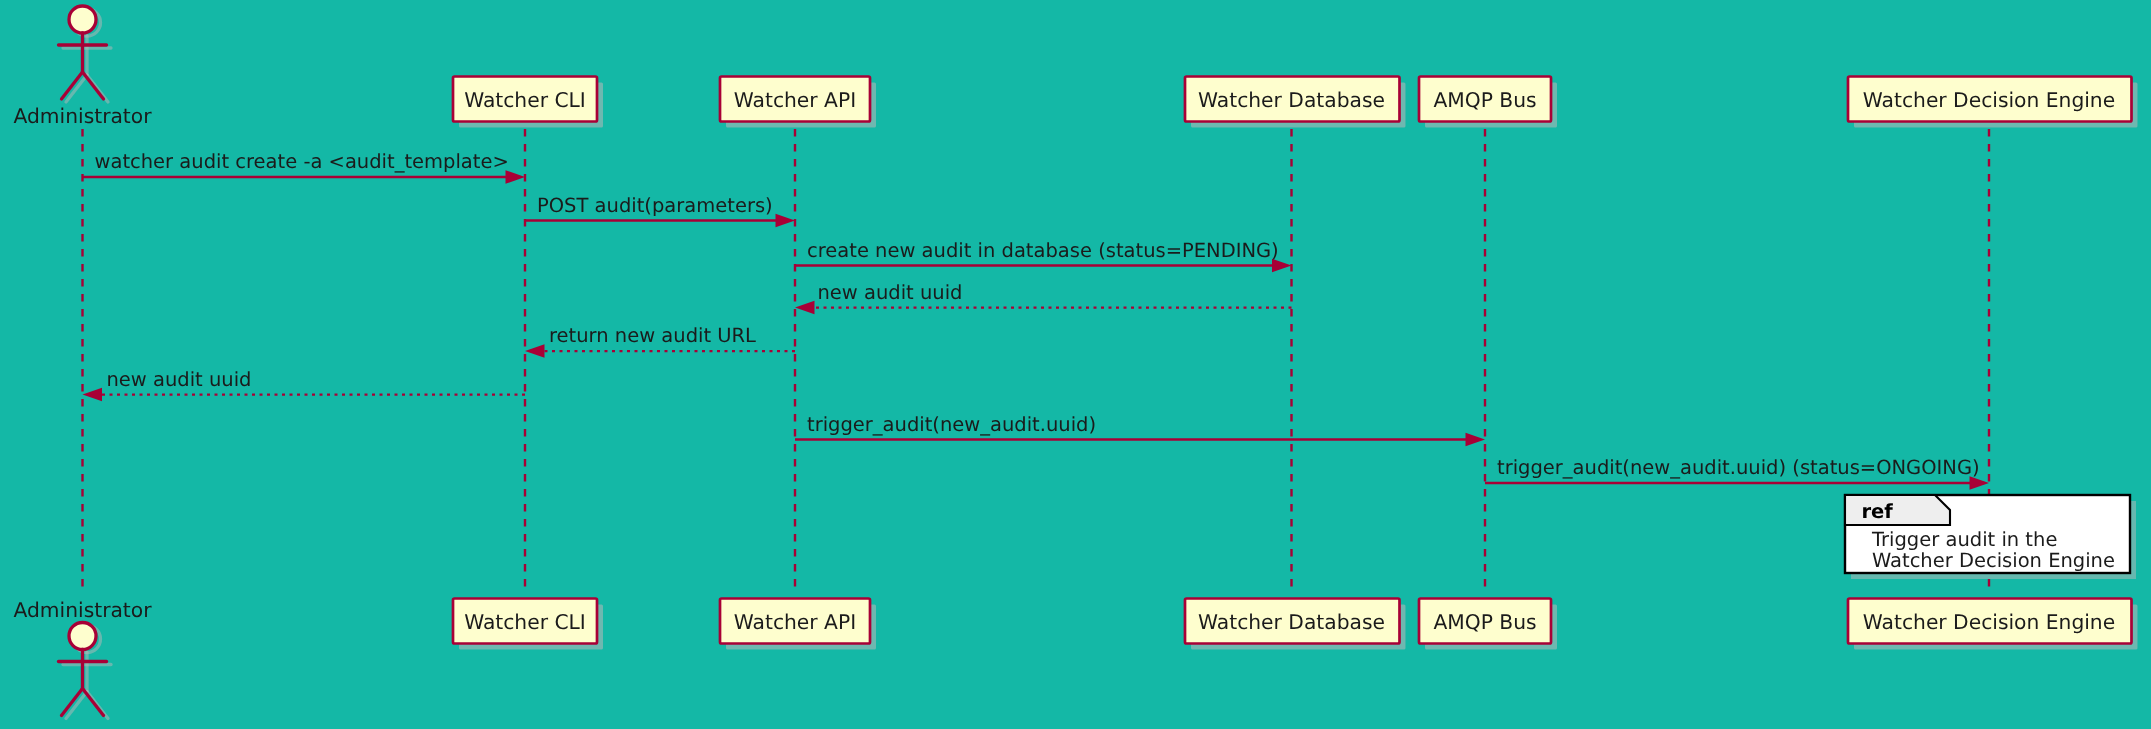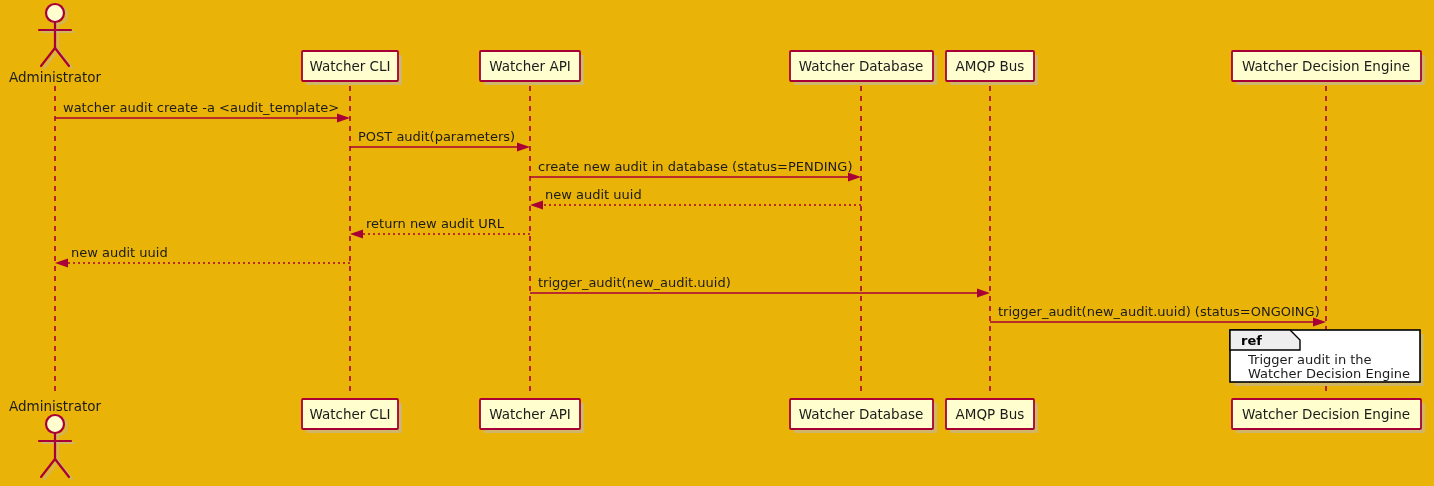--- a/index.html
+++ b/index.html
@@ -5,21 +5,21 @@
 <style>
   html, body {
     margin: 0;
     padding: 0;
     background: #ffffff;
   }
   #diagram-root {
     position: relative;
     width: 1434px;
     height: 486px;
-    background: #eab308;
+    background: #14b8a6;
     font-family: "DejaVu Sans", sans-serif;
     overflow: hidden;
   }
   svg.diagram-svg {
     position: absolute;
     left: 0;
     top: 0;
     width: 1434px;
     height: 486px;
   }

